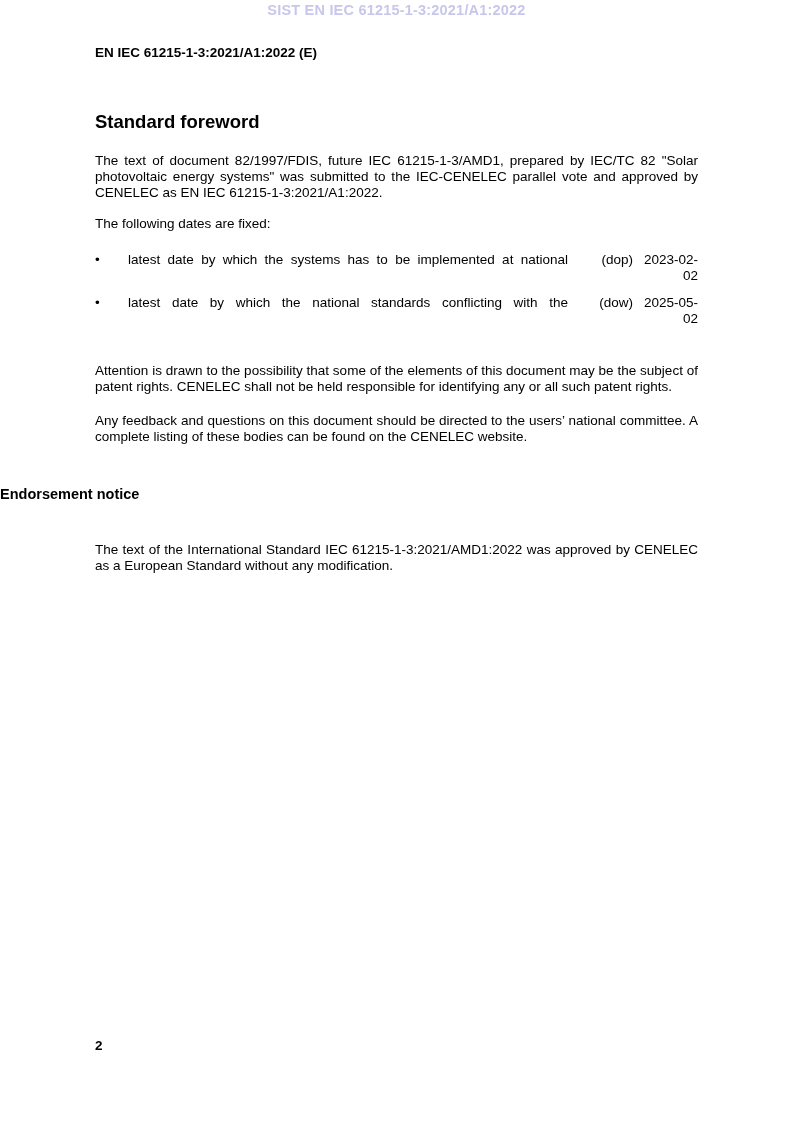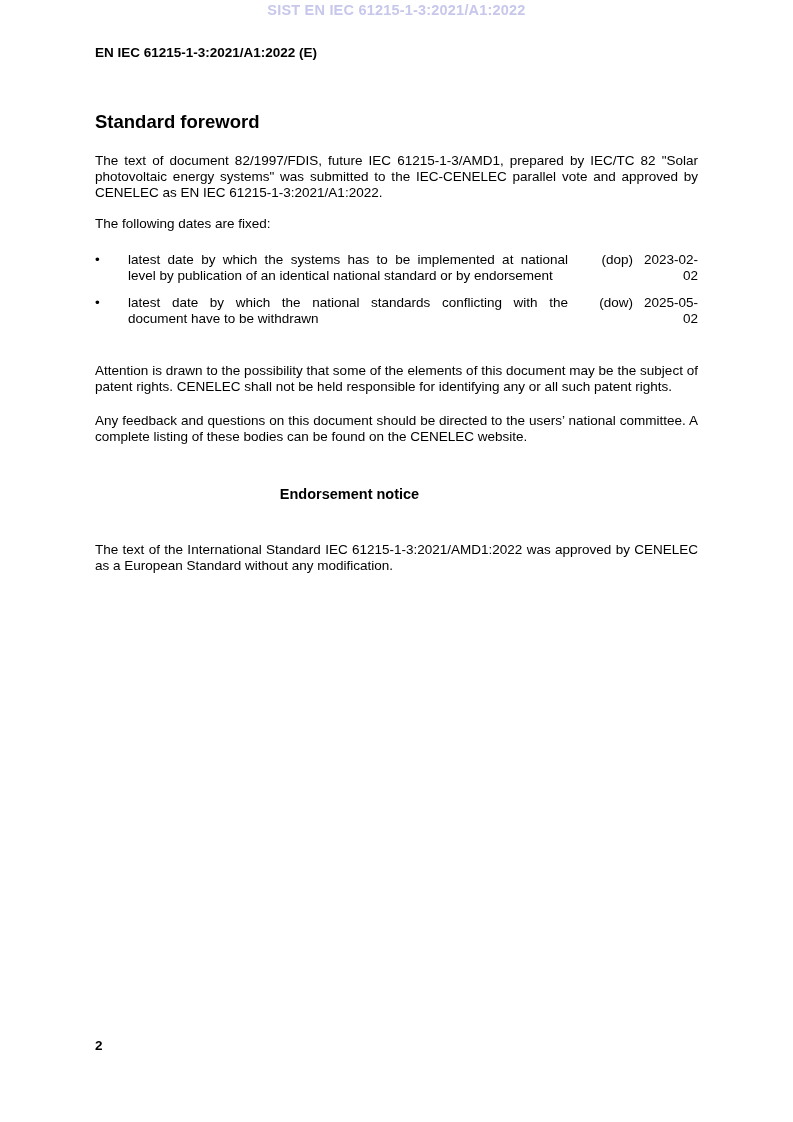--- a/index.html
+++ b/index.html
@@ -20,21 +20,21 @@
   .dates-list { top:252px; left:95px; width:603px; }
   .date-item { display:flex; align-items:flex-start; margin-bottom:11px; }
   .bullet-marker { width:33px; flex:0 0 33px; }
   .date-desc { width:440px; flex:0 0 440px; }
   .date-desc .line1 { text-align:justify; text-align-last:justify; }
   .date-desc .line2 { white-space:nowrap; }
   .date-label { width:55px; flex:0 0 55px; padding-left:10px;text-align:right; }
   .date-value { flex:1; text-align:right; }
   .p-patent { top:363px; left:95px; width:603px; text-align:justify; }
   .p-feedback { top:413px; left:95px; width:603px; text-align:justify; }
-  .endorse-title { top:486px; left:0; width:699px; text-align:center; font-weight:bold; font-size:14.5px; }
+  .endorse-title { top:486px; left:0; width:699px; text-align:left; font-weight:bold; font-size:14.5px; }
   .p-endorse { top:542px; left:95px; width:603px; text-align:justify; }
   .page-num { top:1038px; left:95px; font-weight:bold; font-size:13.5px; }
 </style>
 </head>
 <body>
 
 <div class="abs watermark">SIST EN IEC 61215-1-3:2021/A1:2022</div>
 
 <div class="abs docref">EN IEC 61215-1-3:2021/A1:2022 (E)</div>
 
@@ -42,30 +42,28 @@
 
 <p class="abs body-text p-intro" style="margin:0;">The text of document 82/1997/FDIS, future IEC 61215-1-3/AMD1, prepared by IEC/TC 82 "Solar photovoltaic energy systems" was submitted to the IEC-CENELEC parallel vote and approved by CENELEC as EN IEC 61215-1-3:2021/A1:2022.</p>
 
 <div class="abs body-text dates-intro">The following dates are fixed:</div>
 
 <div class="abs body-text dates-list">
   <div class="date-item">
     <div class="bullet-marker">•</div>
     <div class="date-desc">
       <div class="line1">latest date by which the systems has to be implemented at national</div>
-      <div class="line2">level by publication of an identical national standard or by endorsement</div>
     </div>
     <div class="date-label">(dop)</div>
     <div class="date-value">2023-02-02</div>
   </div>
   <div class="date-item">
     <div class="bullet-marker">•</div>
     <div class="date-desc">
       <div class="line1">latest date by which the national standards conflicting with the</div>
-      <div class="line2">document have to be withdrawn</div>
     </div>
     <div class="date-label">(dow)</div>
     <div class="date-value">2025-05-02</div>
   </div>
 </div>
 
 <p class="abs body-text p-patent" style="margin:0;">Attention is drawn to the possibility that some of the elements of this document may be the subject of patent rights. CENELEC shall not be held responsible for identifying any or all such patent rights.</p>
 
 <p class="abs body-text p-feedback" style="margin:0;">Any feedback and questions on this document should be directed to the users’ national committee. A complete listing of these bodies can be found on the CENELEC website.</p>
 

